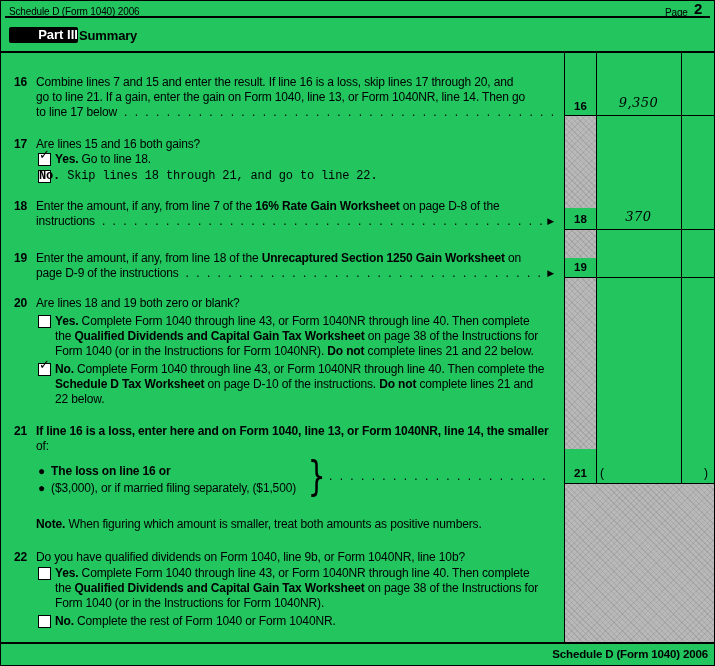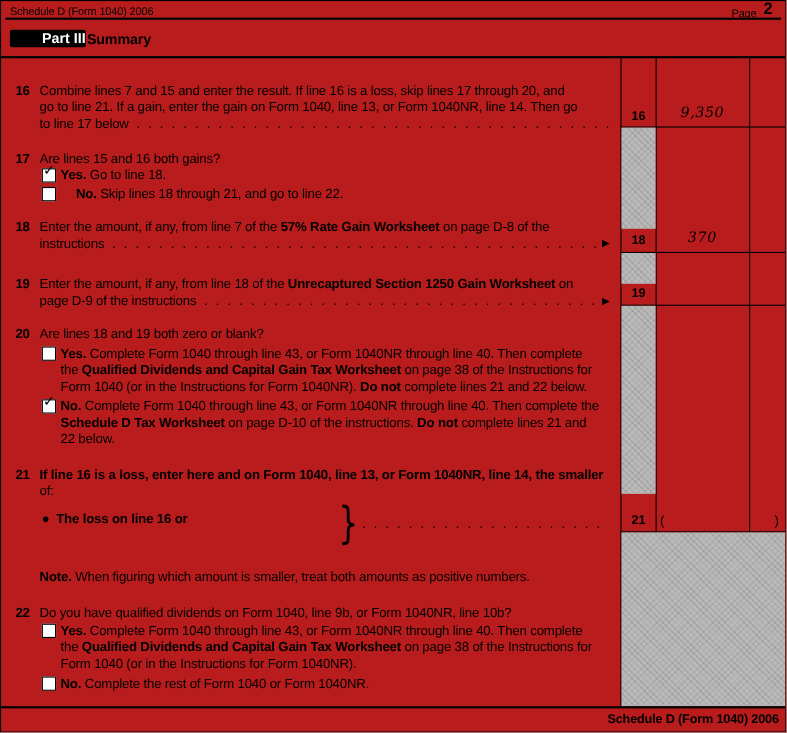--- a/index.html
+++ b/index.html
@@ -1,18 +1,18 @@
 <!DOCTYPE html>
 <html><head>
 <meta charset="utf-8">
 <style>
   html,body{margin:0;padding:0;background:#fff;}
   #page{
     position:relative;width:713px;height:664px;
-    border:1px solid #000;background:#b91c1c;overflow:hidden;
+    border:1px solid #000;background:#22c55e;overflow:hidden;
     font-family:"Liberation Sans","DejaVu Sans",sans-serif;color:#000;
   }
   .t{position:absolute;font-size:12px;line-height:15px;white-space:nowrap;letter-spacing:-0.15px;}
   .sm{font-size:10px;}
   .b{font-weight:bold;}
   .num{font-weight:bold;}
   .hline{position:absolute;background:#000;height:1px;}
   .vline{position:absolute;background:#000;width:1px;}
   .rule2{position:absolute;background:#000;height:2px;}
   .shade{
@@ -89,24 +89,24 @@
 
   <div class="t num" style="left:13px;top:136px;text-align:right;">17</div>
   <div class="t" style="left:35px;top:136px;">Are lines 15 and 16 both gains?</div>
   <div class="cb" style="left:37px;top:152px;">
     <span class="mark">✓</span>
   </div>
   <div class="t" style="left:54px;top:151px;"><b>Yes.</b><span> Go to line 18.</span></div>
   <div class="cb" style="left:37px;top:169px;">
     <span class="mark"></span>
   </div>
-  <div class="t" style="left:68px;top:168px;"><b>No.</b><span> Skip lines 18 through 21, and go to line 22.</span></div>
+  <div class="t" style="left:38px;top:168px;font-family:Liberation Mono, monospace;"><b>No.</b><span> Skip lines 18 through 21, and go to line 22.</span></div>
 
   <div class="t num" style="left:13px;top:198px;">18</div>
-  <div class="t" style="left:35px;top:198px;"><span>Enter the amount, if any, from line 7 of the </span><b>57% Rate Gain Worksheet</b><span> on page D-8 of the</span></div>
+  <div class="t" style="left:35px;top:198px;"><span>Enter the amount, if any, from line 7 of the </span><b>16% Rate Gain Worksheet</b><span> on page D-8 of the</span></div>
   <div class="t leader" style="left:35px;top:213px;width:518px;">
     <span>instructions</span>
     <span class="dots">. . . . . . . . . . . . . . . . . . . . . . . . . . . . . . . . . . . . . . . . . . . . . . . . . . . . . . . . . . . .</span>
     <b class="arrow">▶</b>
   </div>
 
   <div class="t num" style="left:13px;top:250px;">19</div>
   <div class="t" style="left:35px;top:250px;"><span>Enter the amount, if any, from line 18 of the </span><b>Unrecaptured Section 1250 Gain Worksheet</b><span> on</span></div>
   <div class="t leader" style="left:35px;top:265px;width:518px;">
     <span>page D-9 of the instructions</span>
@@ -126,20 +126,21 @@
     <span class="mark">✓</span>
   </div>
   <div class="t" style="left:54px;top:361px;"><b>No.</b><span> Complete Form 1040 through line 43, or Form 1040NR through line 40. Then complete the</span></div>
   <div class="t" style="left:54px;top:376px;"><b>Schedule D Tax Worksheet</b><span> on page D-10 of the instructions. </span><b>Do not</b><span> complete lines 21 and</span></div>
   <div class="t" style="left:54px;top:391px;">22 below.</div>
 
   <div class="t num" style="left:13px;top:423px;">21</div>
   <div class="t" style="left:35px;top:423px;font-weight:bold;"><span>If line 16 is a loss, enter here and on Form 1040, line 13, or Form 1040NR, line 14, the </span><b>smaller</b></div>
   <div class="t" style="left:35px;top:438px;text-align:right;">of:</div>
   <div class="t" style="left:37px;top:463px;"><span class="bullet">●</span><span style="padding-left:6px;font-weight:bold;">The loss on line 16 or</span></div>
+  <div class="t" style="left:37px;top:480px;"><span class="bullet">●</span><span style="padding-left:6px;">($3,000), or if married filing separately, ($1,500)</span></div>
   <div class="brace" style="left:303px;top:452px;">}</div>
   <div class="t leader" style="left:328px;top:468px;width:216px;">
     <span class="dots" style="padding-left:0;">. . . . . . . . . . . . . . . . . . . . . . . . . . . . . . . . . . . . . . . . . . . . . . . . . . . . . . . . . . . .</span>
   </div>
 
   <div class="t" style="left:35px;top:516px;"><b>Note.</b><span> When figuring which amount is smaller, treat both amounts as positive numbers.</span></div>
 
   <div class="t num" style="left:13px;top:549px;">22</div>
   <div class="t" style="left:35px;top:549px;">Do you have qualified dividends on Form 1040, line 9b, or Form 1040NR, line 10b?</div>
   <div class="cb" style="left:37px;top:566px;">

